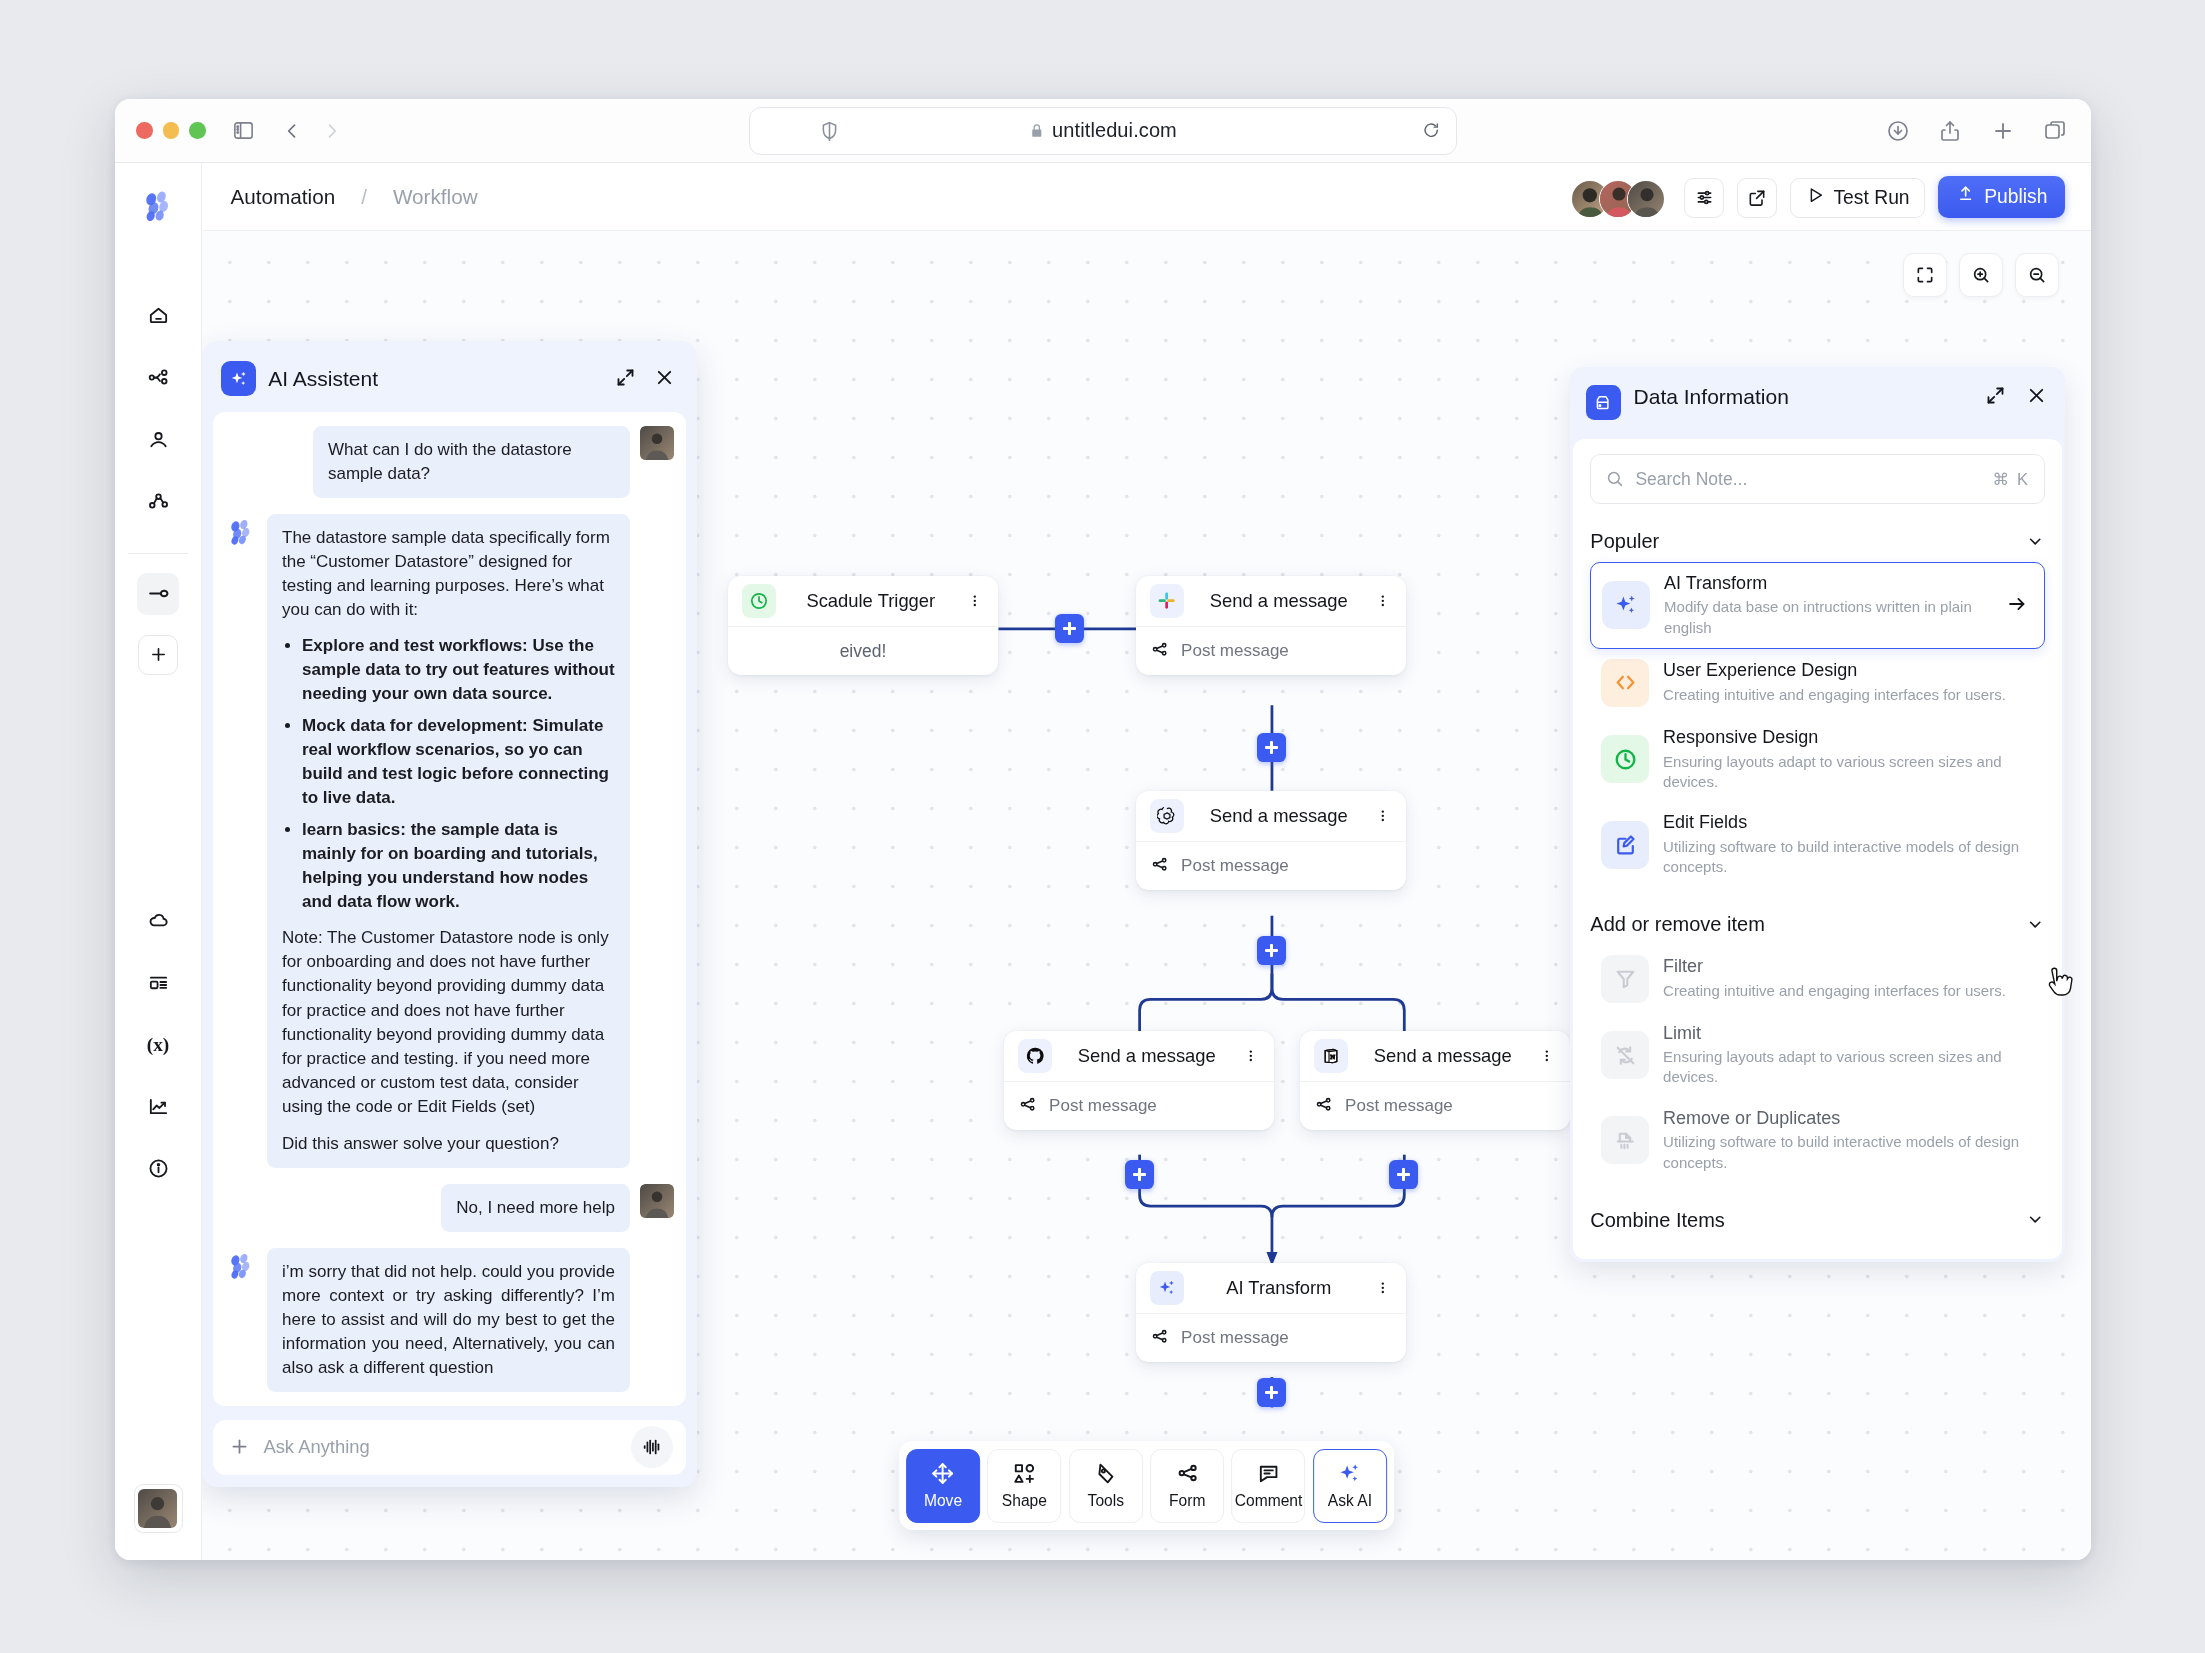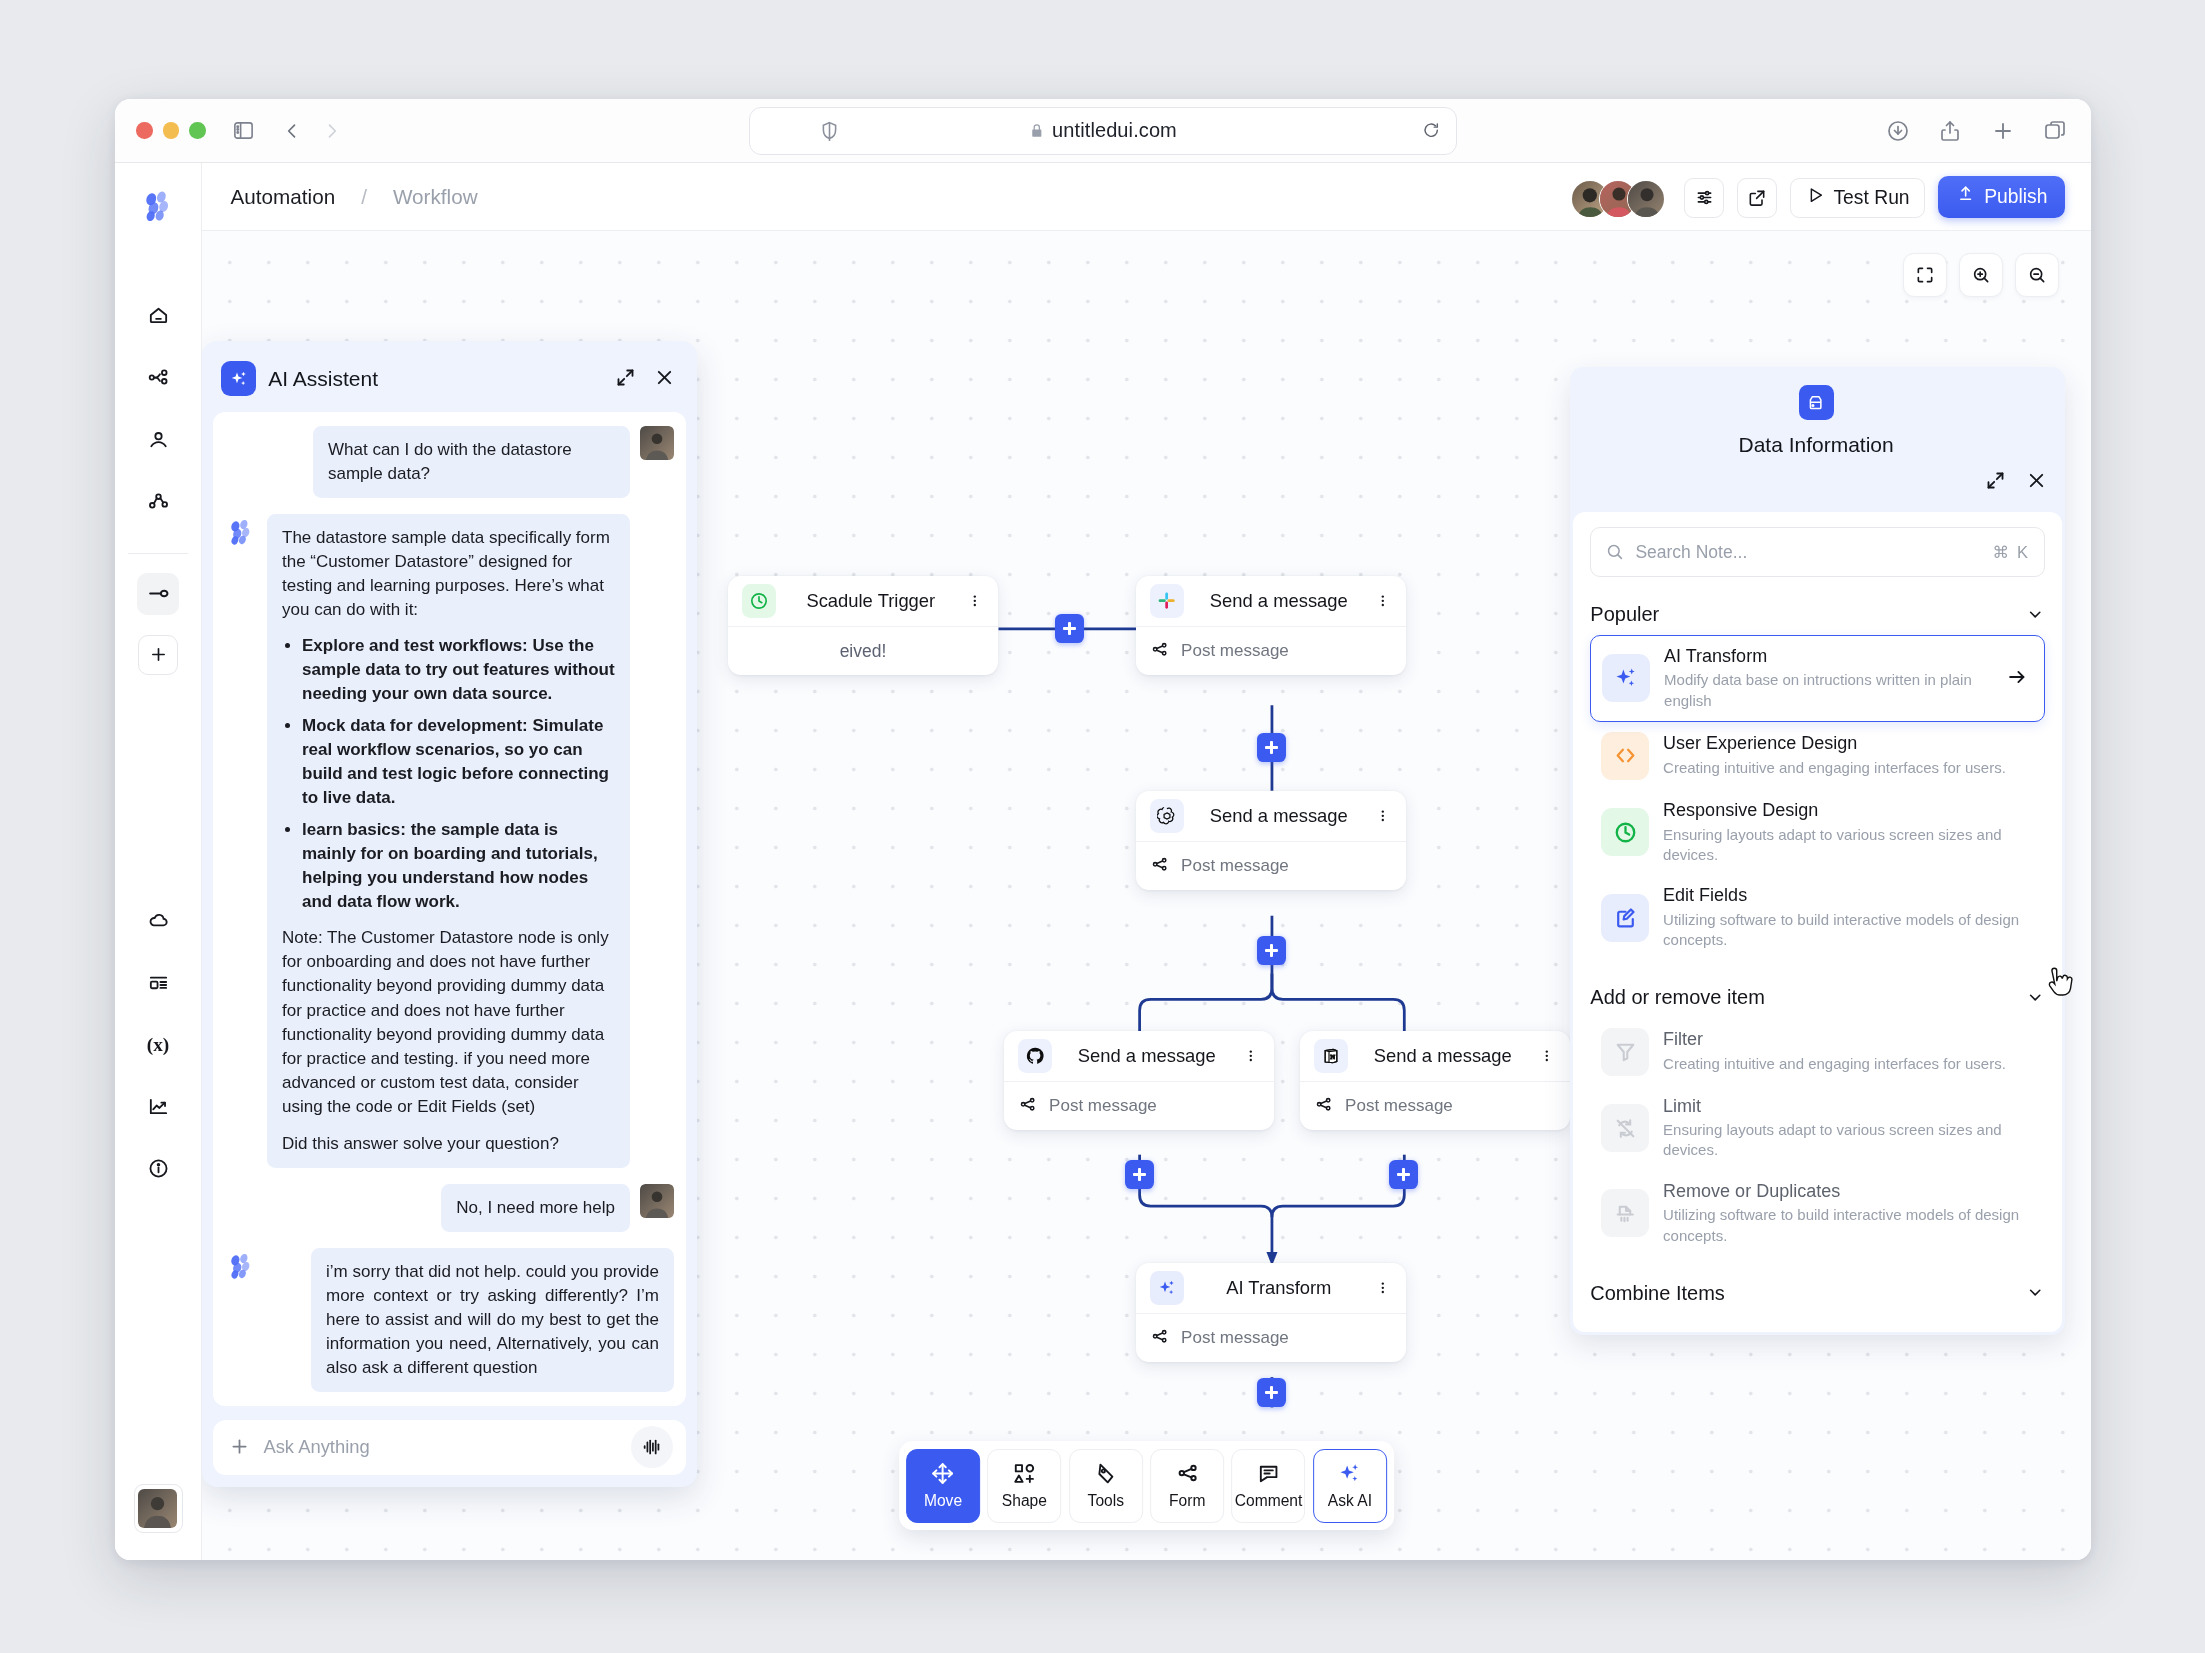--- a/index.html
+++ b/index.html
@@ -130,40 +130,40 @@
   .ai-head { display:flex; align-items:center; gap:12px; padding:8.3px 11px 15.6px 8.3px; }
   .ai-logo { width:35px; height:35px; border-radius:9.2px; background:#3b5bf0; display:flex; align-items:center; justify-content:center; }
   .ai-title { font-size:21px; color:#14161b; }
   .ai-head-actions { margin-left:auto; display:flex; gap:18.4px; align-items:center; color:#14161b; }
   .chat { background:#fff; border-radius:12px; padding:13.8px 12px; }
   .msg-row { display:flex; gap:10px; align-items:flex-start; margin-bottom:15.6px; }
   .msg-row.user { justify-content:flex-end; }
   .bubble { background:#eaeffc; border-radius:8.3px; padding:12px 15px; font-size:17px; color:#1a1c22; line-height:1.42; }
   .bubble.user { max-width:317px; }
   .bubble.bot { max-width:363px; }
-  .bubble.bot.just { text-align:justify;margin-left:44px; }
+  .bubble.bot.just { text-align:justify; }
   .uav { width:34px; height:34px; border-radius:5.5px; overflow:hidden; flex:0 0 34px; }
   .bot-ava { width:32px; height:32px; flex:0 0 32px; display:flex; align-items:center; justify-content:center; margin-top:2.8px;}
   .bubble ul { margin:12px 0 12px 20px;font-weight:bold; }
   .bubble li { margin-bottom:7.4px; }
   .bubble p + p { margin-top:13px; }
   .ai-input {
     margin-top:13.8px; background:#fff; border-radius:13px; height:55px; display:flex; align-items:center;
     padding:0 13px 0 15.6px; gap:13.8px;
   }
   .ai-input .ph { font-size:18.4px; color:#9aa0ab; flex:1; }
   .wave { width:42px; height:42px; border-radius:50%; background:#f3f5f9; display:flex; align-items:center; justify-content:center; }
 
   
   .di-panel {
     position:absolute; right:26px; top:136px; width:495px;
     background:#eef3fe; border-radius:13.8px; overflow:hidden; z-index:30;
     box-shadow:0 10px 27.6px rgba(31,48,94,.12);
   }
-  .di-head { display:flex; align-items:center; gap:13px; padding:18.4px 18.4px 18.4px 15.6px;flex-direction:column; }
+  .di-head { display:flex; align-items:flex-start; gap:13px; padding:18.4px 18.4px 18.4px 15.6px; }
   .di-logo { width:35px; height:35px; border-radius:8.3px; background:#3b5bf0; display:flex; align-items:center; justify-content:center; }
   .di-title { font-size:21px; color:#14161b; }
   .di-actions { margin-left:auto; display:flex; gap:19.3px; color:#14161b; }
   .di-body { background:#fff; border-radius:12px; margin:0 2.8px 2.8px; padding:15.6px 17.5px 18.4px; }
   .search {
     height:50px; border:1.4px solid #e7e8ec; border-radius:10px; display:flex; align-items:center;
     padding:0 13.8px; gap:11px;
   }
   .search .sp { font-size:17.5px; color:#9aa0ab; flex:1; }
   .search .kbd { font-size:16.5px; color:#9aa0ab; letter-spacing:1.8px; }

